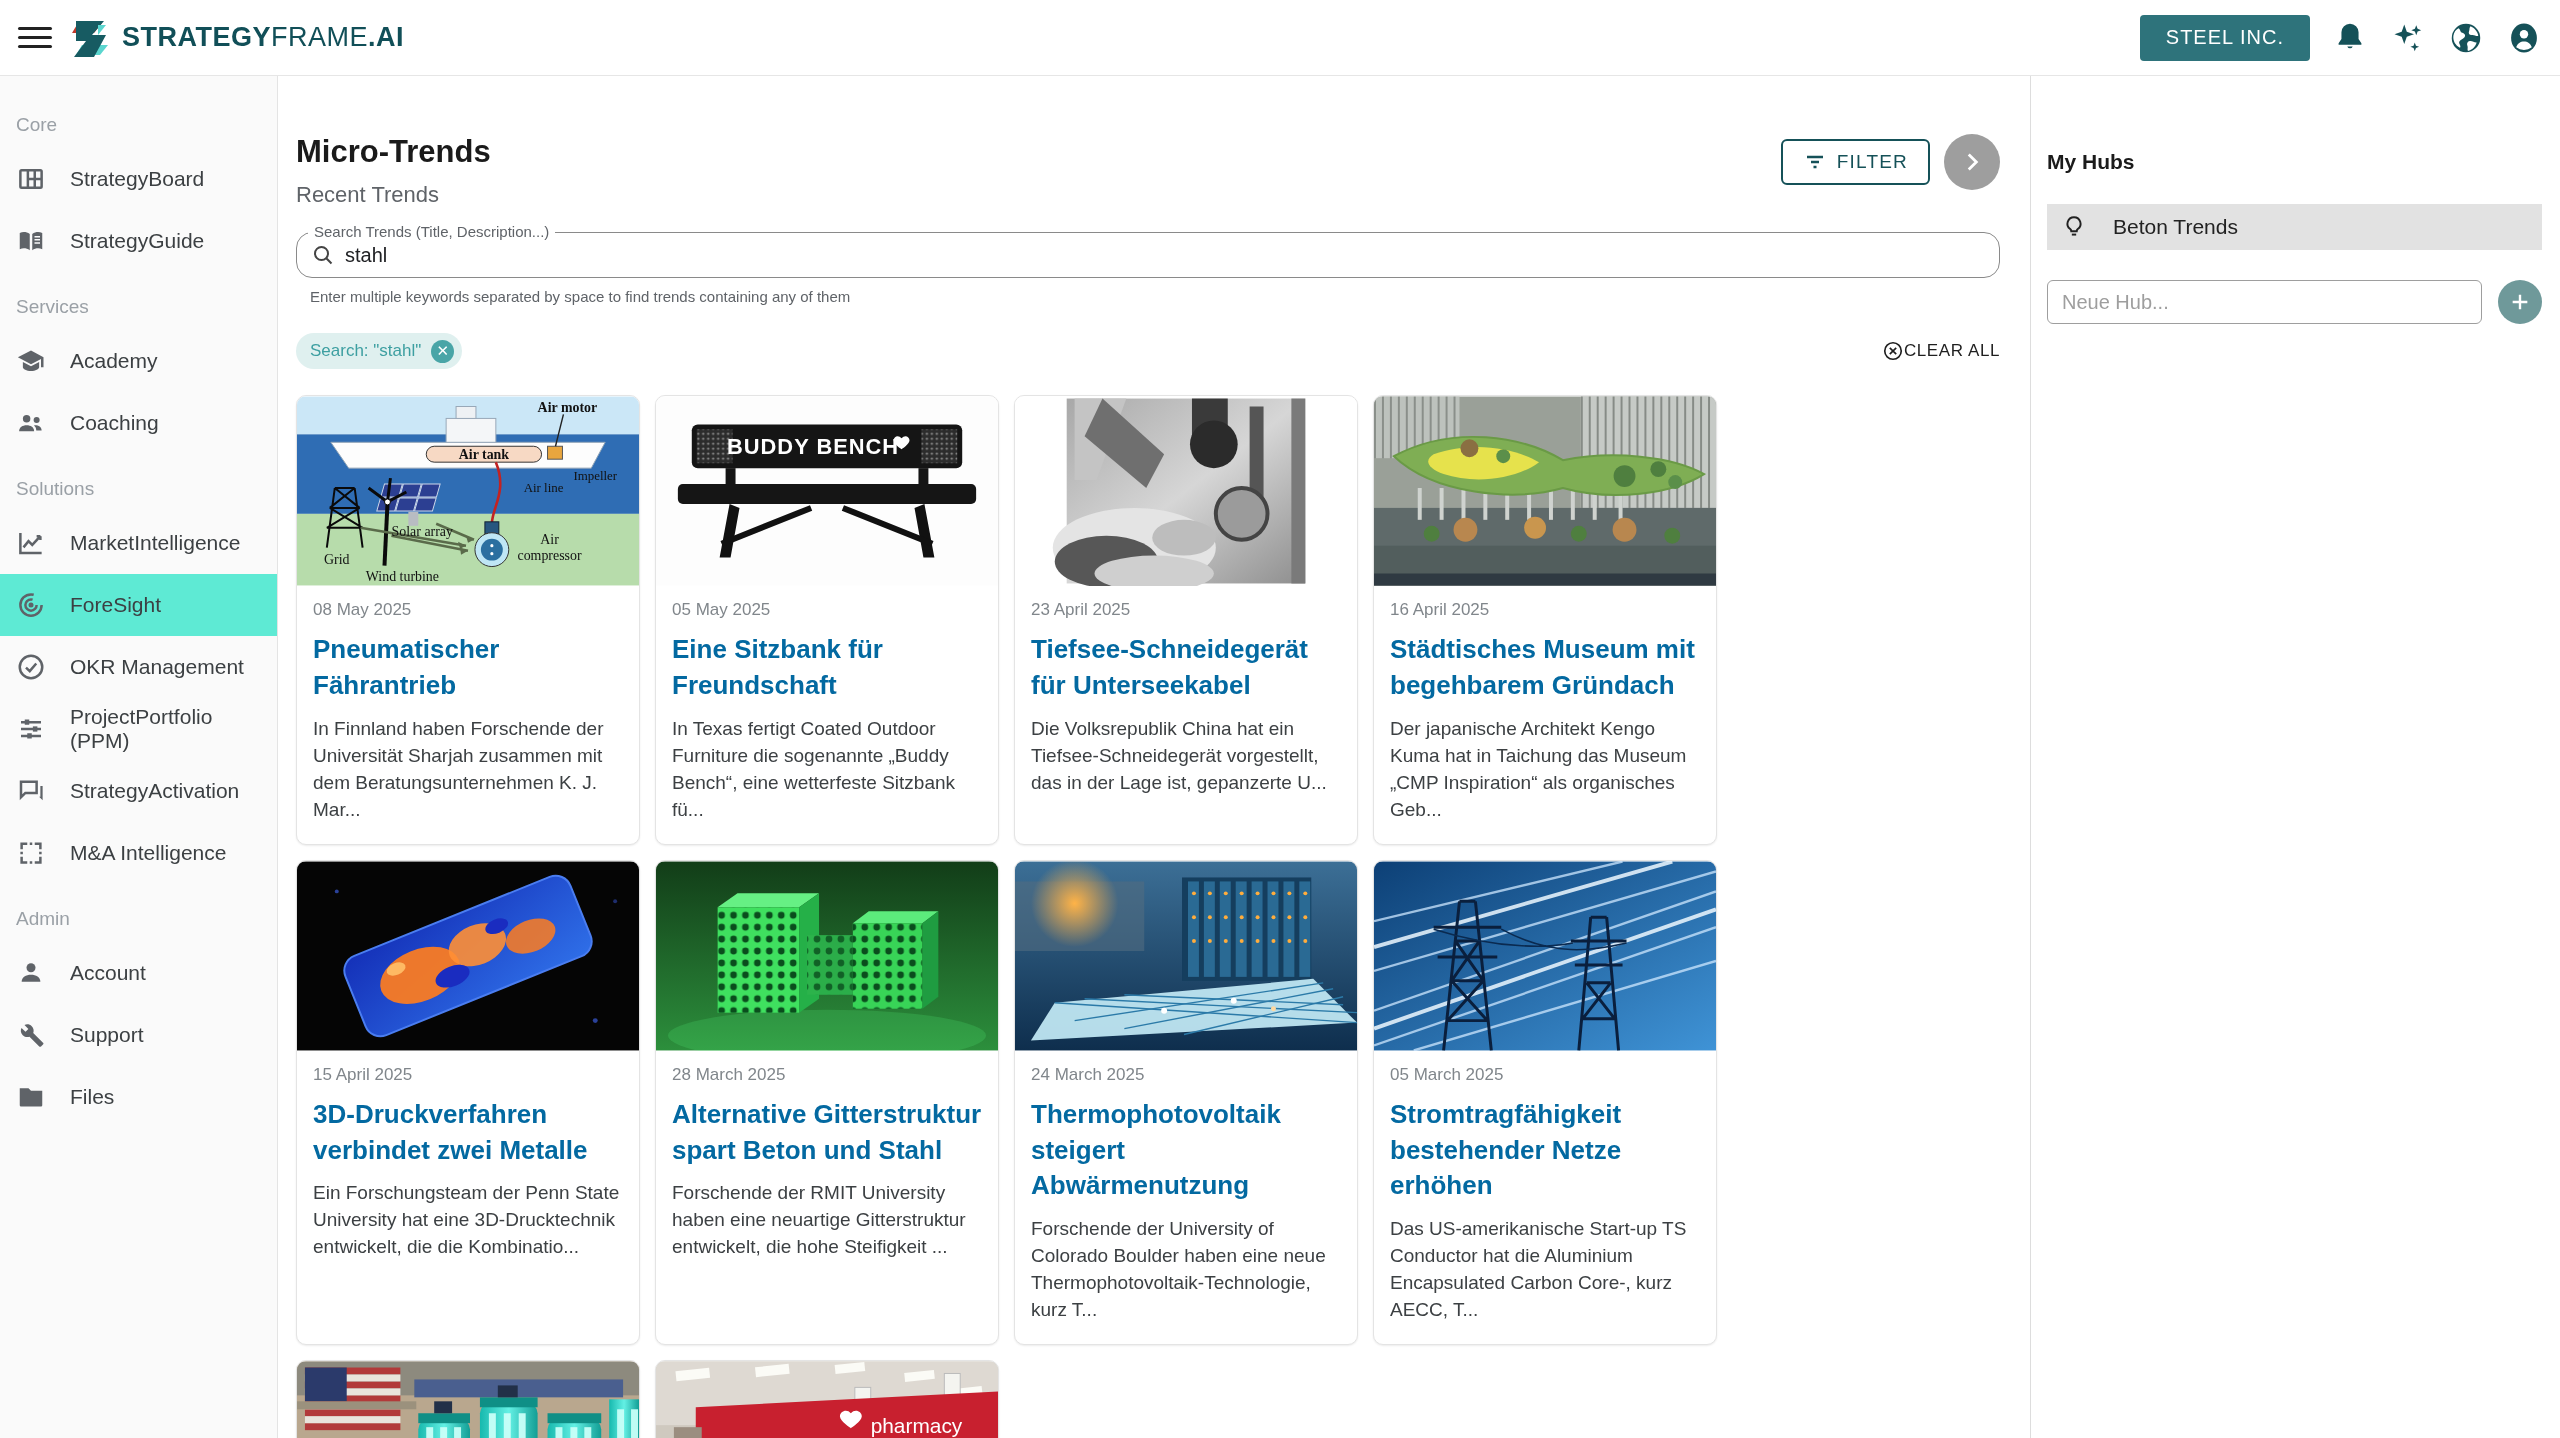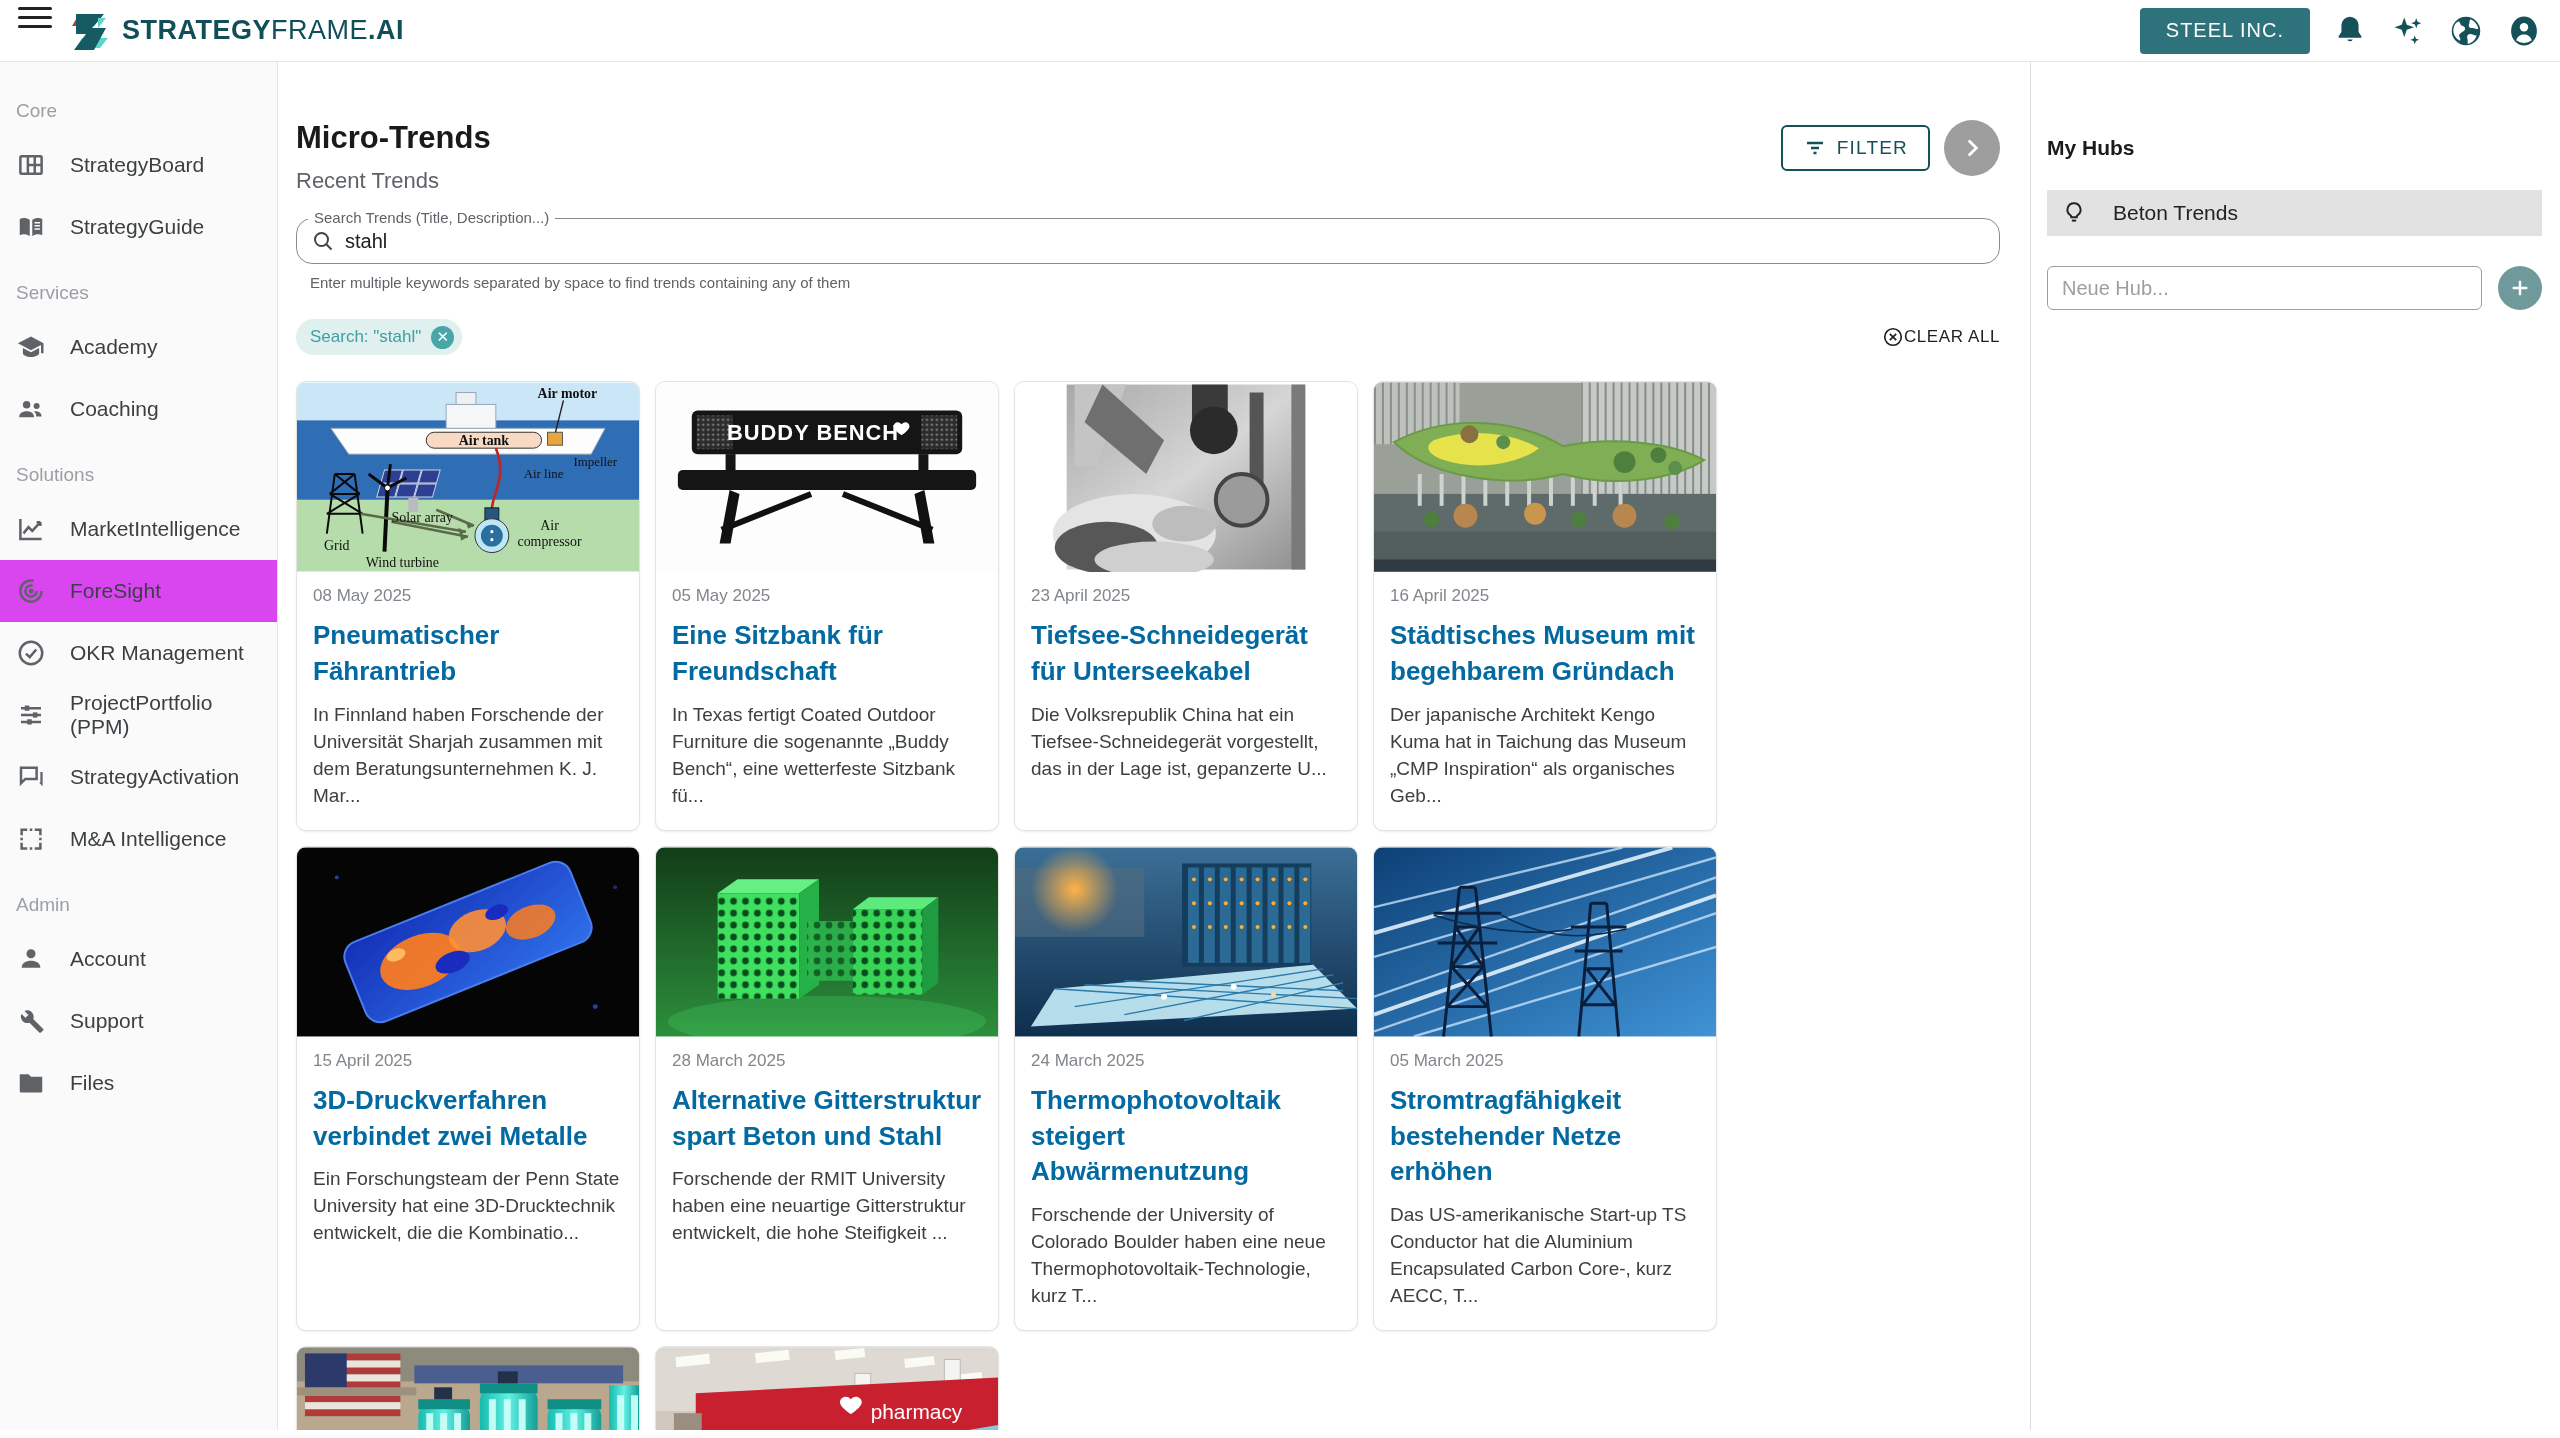--- a/index.html
+++ b/index.html
@@ -1,39 +1,39 @@
 <!DOCTYPE html>
 <html><head>
 <meta charset="utf-8">
 <style>
   *{box-sizing:border-box;margin:0;padding:0}
   html,body{width:2560px;height:1438px;overflow:hidden;background:#fff;
     font-family:"Liberation Sans",sans-serif;color:#202124}
   
-  .topbar{height:62px;display:flex;padding:0 18px;background:#fff;
+  .topbar{height:76px;display:flex;align-items:center;padding:0 18px;background:#fff;
     border-bottom:1px solid #e6e6e6;position:relative;z-index:5}
   .hamburger{width:34px;height:34px;display:flex;flex-direction:column;justify-content:center;gap:6px;cursor:pointer;margin-right:16px}
   .hamburger span{display:block;height:3px;background:#222;border-radius:2px}
   .logo{display:flex;align-items:center;gap:10px;cursor:pointer}
   .logo-text{font-size:27px;letter-spacing:.5px;color:#114f58}
   .logo-text b{font-weight:bold}
   .logo-text .thin{font-weight:normal}
   .topbar-right{margin-left:auto;display:flex;align-items:center;gap:22px}
   .tenant-btn{background:#2e737b;color:#fff;border:none;border-radius:4px;height:46px;padding:0 26px;
     font-size:20px;letter-spacing:1px;font-family:inherit;cursor:pointer}
   .tb-icon{width:36px;height:36px;cursor:pointer;flex:none}
   
   .shell{display:flex;height:1368px}
   
   .sidebar{width:278px;flex:none;background:#fafafa;border-right:1px solid #e4e4e4;padding:14px 0 0 0;overflow:hidden}
   .side-section{margin-top:14px}
   .side-label{color:#9aa0a6;font-size:19px;padding:10px 16px 12px}
   .side-item{display:flex;align-items:center;gap:24px;height:62px;padding:0 16px;cursor:pointer;color:#3c4043;font-size:21px}
   .side-item svg{width:30px;height:30px;flex:none}
-  .side-item.active{background:#d946ef}
+  .side-item.active{background:#5eead4}
   
   .main{flex:1;padding:58px 30px 0 18px;overflow:hidden}
   .head-row{display:flex;align-items:flex-start}
   .page-title{font-size:31px;font-weight:bold;color:#1a1a1a}
   .page-sub{font-size:22px;color:#5f6368;margin-top:12px}
   .head-actions{margin-left:auto;display:flex;align-items:center;gap:14px}
   .filter-btn{display:flex;align-items:center;gap:10px;border:2px solid #155158;color:#155158;background:#fff;
     border-radius:6px;height:46px;padding:0 20px;font-size:19px;letter-spacing:1.2px;font-family:inherit;cursor:pointer}
   .collapse-btn{width:56px;height:56px;border-radius:50%;background:#9e9e9e;border:none;display:flex;
     align-items:center;justify-content:center;cursor:pointer}

